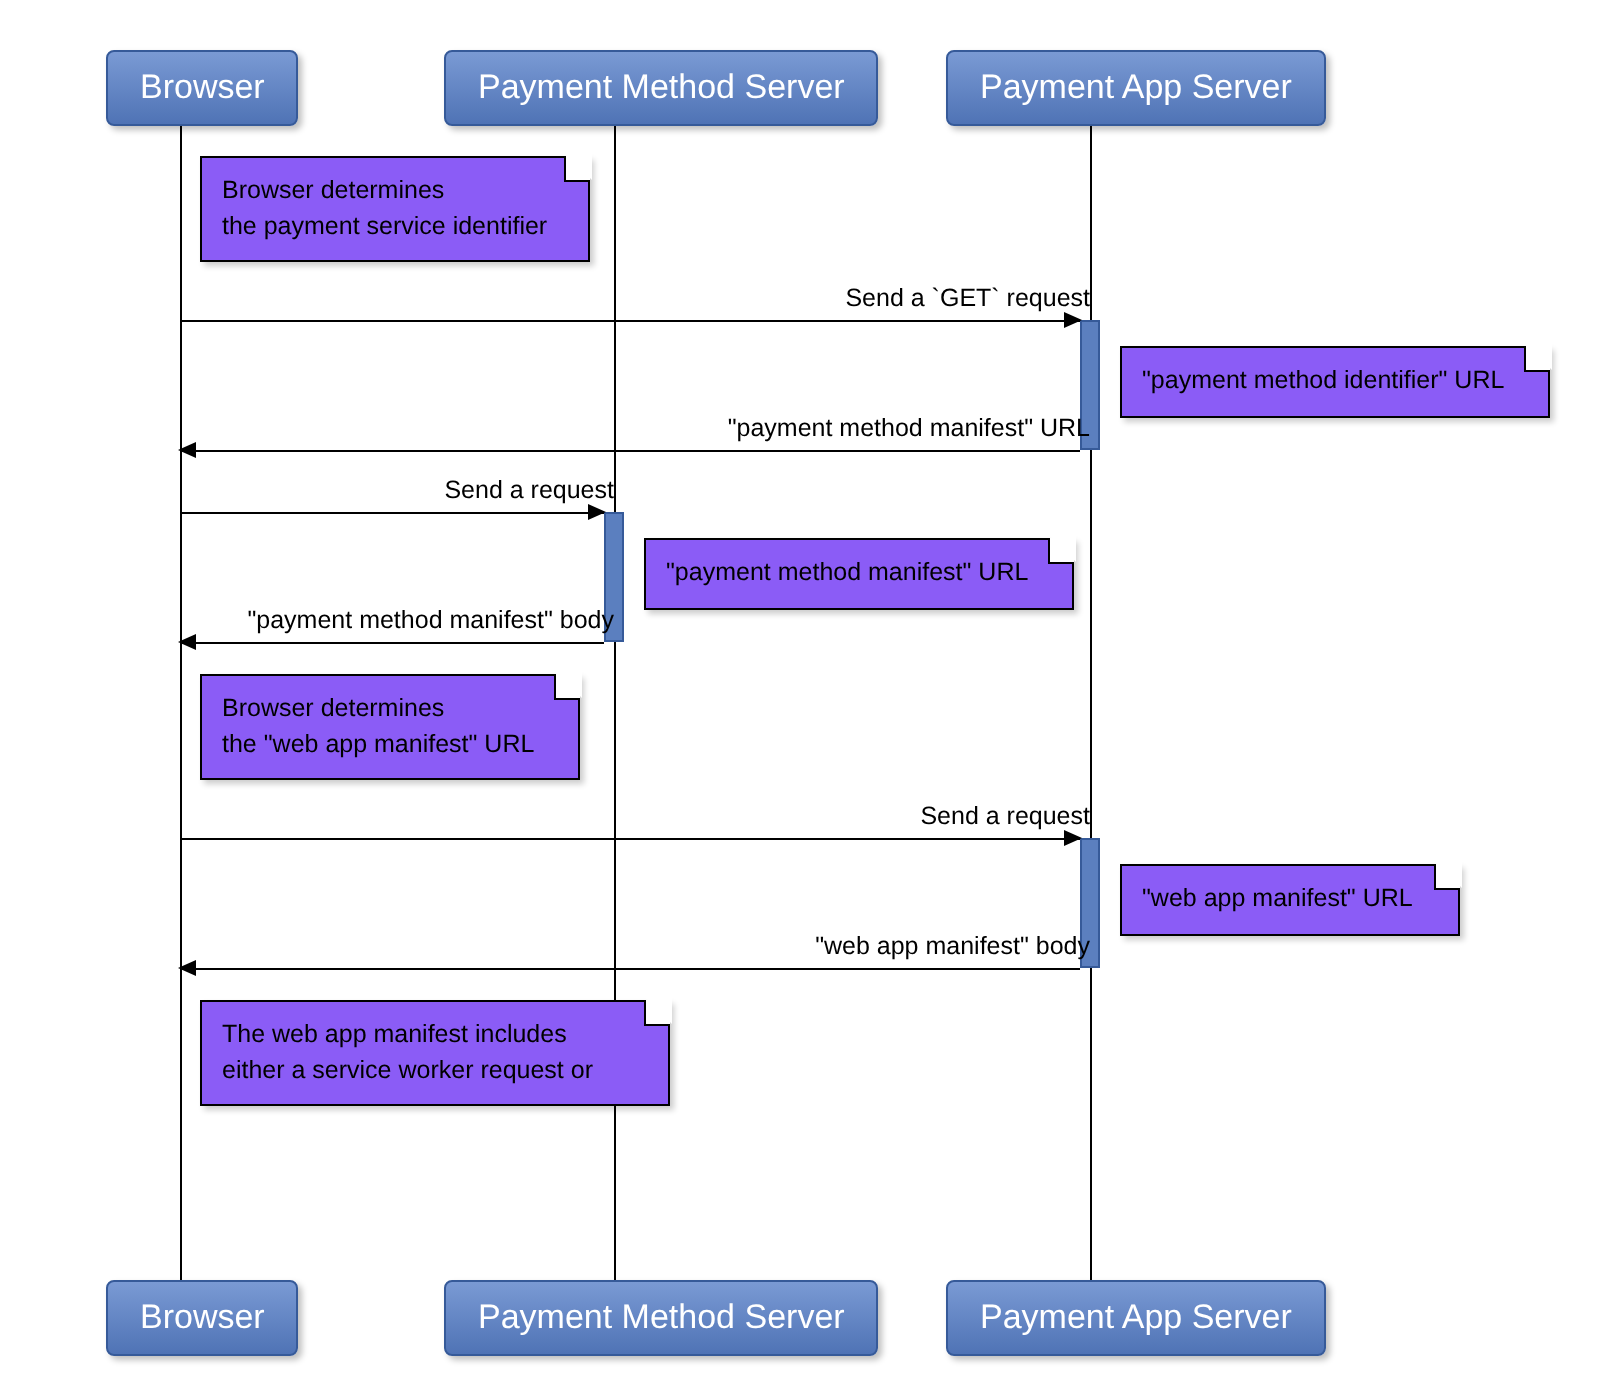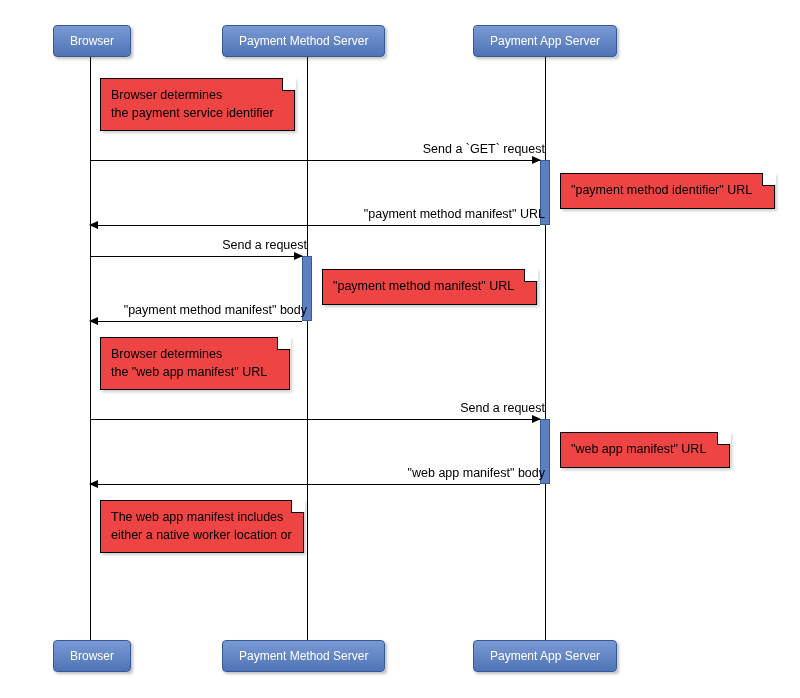--- a/index.html
+++ b/index.html
@@ -20,21 +20,21 @@
   }
   .participant {
     position: absolute;
     background: #5B7FBF;
     background: linear-gradient(180deg, #7a9ad4 0%, #4f73b5 100%);
     border: 1px solid #365a99;
     border-radius: 4px;
     color: #fff;
     text-align: center;
     padding: 8px 16px;
-    font-size: 12px;
+    font-size: 17px;
     box-shadow: 2px 2px 3px rgba(0,0,0,0.25);
     z-index: 5;
   }
   .lifeline {
     position: absolute;
     width: 1px;
     background: #000;
     z-index: 1;
   }
   .activation {
@@ -69,21 +69,21 @@
   }
   .arrow-label {
     position: absolute;
     font-size: 12.5px;
     text-align: right;
     white-space: nowrap;
     z-index: 4;
   }
   .note {
     position: absolute;
-    background: #ef4444;
+    background: #8b5cf6;
     border: 1px solid #000;
     padding: 8px 10px;
     font-size: 12.5px;
     line-height: 1.4;
     box-shadow: 2px 2px 3px rgba(0,0,0,0.2);
     z-index: 4;
   }
   .note::before {
     content: "";
     position: absolute;
@@ -175,23 +175,23 @@
   <div class="activation" style="left:540px; top:419px; height:65px;"></div>
 
   <div class="note" style="left:560px; top:432px; width:170px;">
     <span>"web app manifest" URL</span>
     <div class="note-clip"></div>
   </div>
 
   <div class="arrow-label" style="left:90px; top:466px; width:455px;">"web app manifest" body</div>
   <div class="arrow left" style="left:90px; top:484px; width:450px;"></div>
 
-  <div class="note" style="left:100px; top:500px; width:204px;">
+  <div class="note" style="left:100px; top:500px; width:235px;">
     <span>The web app manifest includes</span><br>
-    <span>either a native worker location or</span><br>
+    <span>either a service worker request or</span><br>
     <div class="note-clip"></div>
   </div>
 
   <div class="participant" style="left:53px; top:640px;">Browser</div>
   <div class="participant" style="left:222px; top:640px;">Payment Method Server</div>
   <div class="participant" style="left:473px; top:640px;">Payment App Server</div>
 
 </div>
 
 </body></html>

